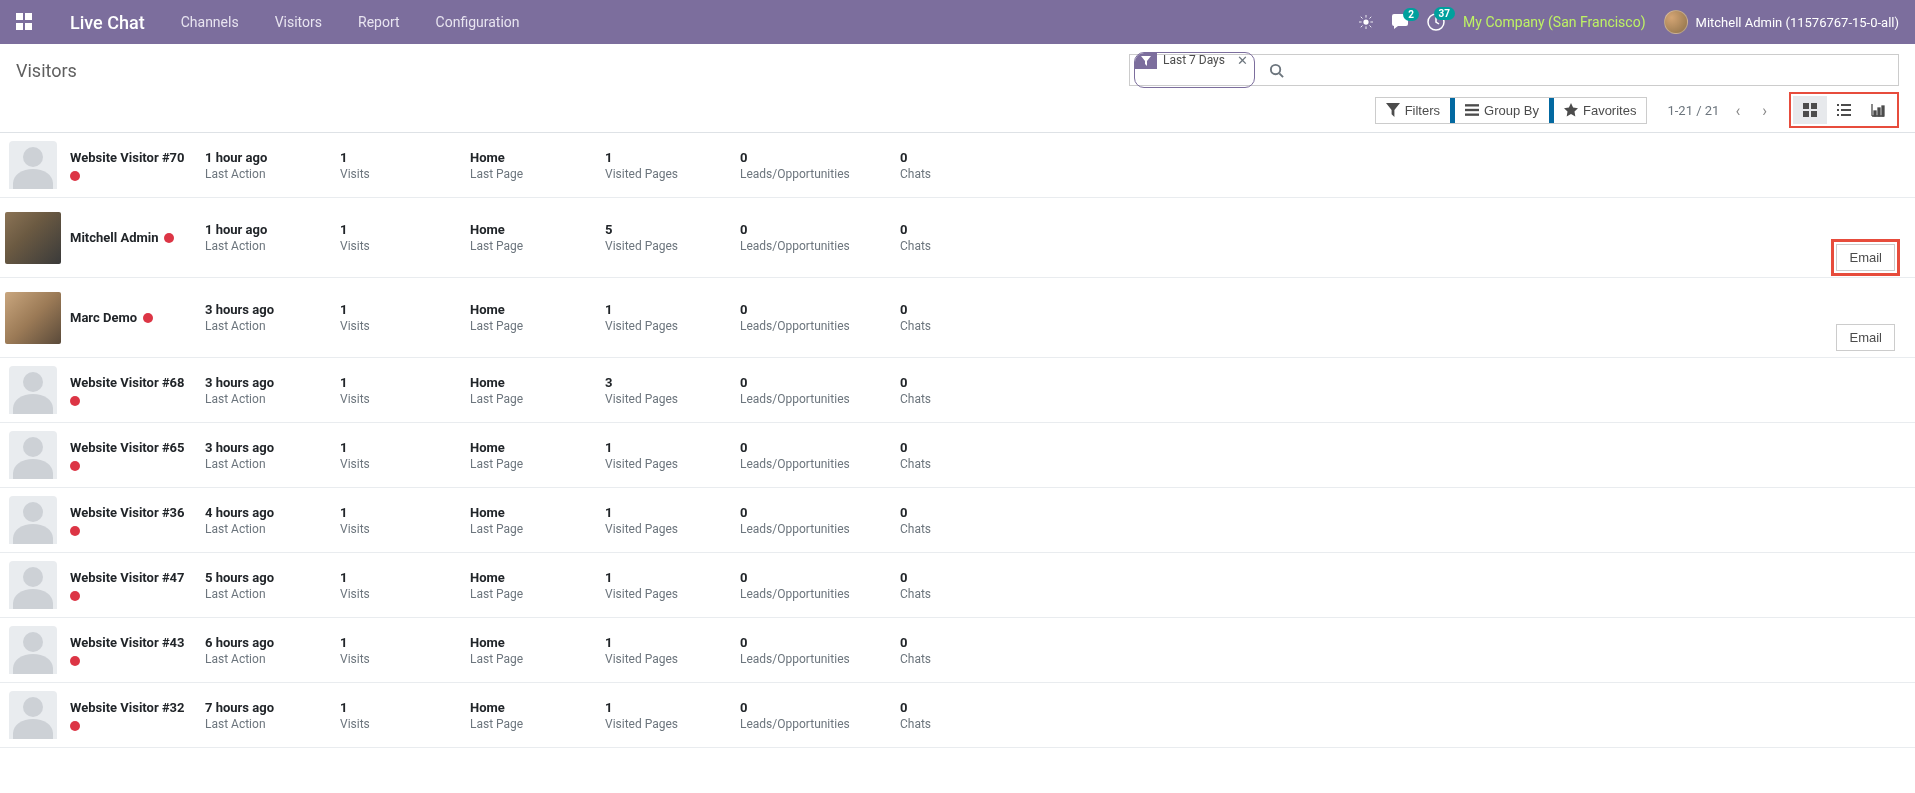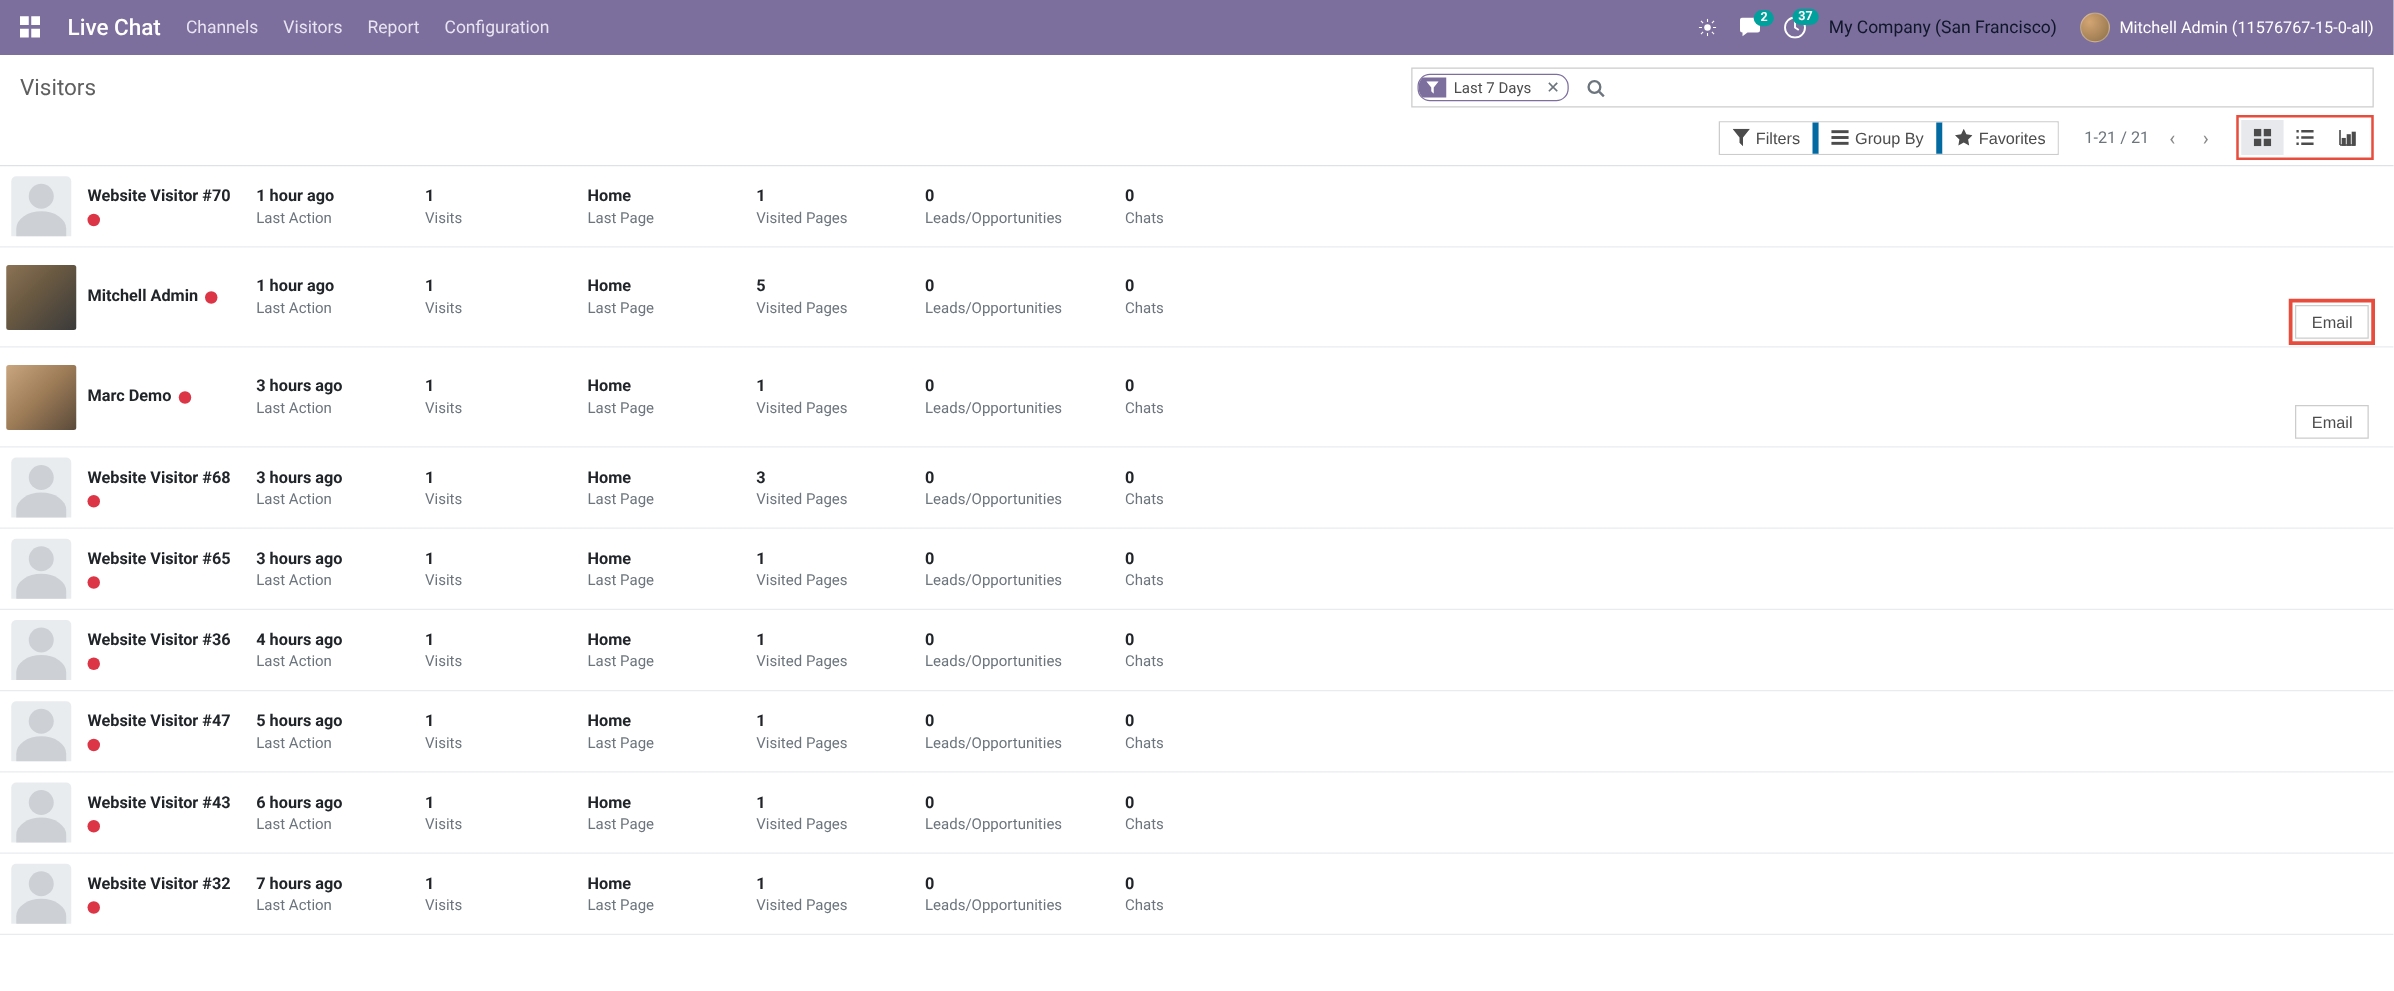--- a/index.html
+++ b/index.html
@@ -1,37 +1,37 @@
 <!DOCTYPE html>
 <html><head>
   <meta charset="utf-8">
   <style>
     * { box-sizing: border-box; margin: 0; padding: 0; }
     body { font-family: -apple-system, BlinkMacSystemFont, "Segoe UI", Roboto, Helvetica, Arial, sans-serif; font-size: 13px; color: #4c4c4c; background: #fff; }
     
     
     .navbar { background: #7c6e9d; color: #fff; height: 44px; display: flex; align-items: center; padding: 0 16px; }
-    .navbar-left { display: flex; align-items: center; gap: 20px; }
+    .navbar-left { display: flex; align-items: center; gap: 36px; }
     .navbar-right { margin-left: auto; display: flex; align-items: center; gap: 18px; }
     .apps-icon { width: 18px; height: 18px; display: inline-flex; flex-wrap: wrap; gap: 2px; }
     .apps-icon span { width: 7px; height: 7px; background: #fff; }
     .brand { font-size: 18px; font-weight: 500; }
     .nav-link { color: #e8e4f0; font-size: 14px; cursor: pointer; }
     .nav-icon { position: relative; cursor: pointer; display: inline-flex; align-items: center; }
     .badge { position: absolute; top: -6px; right: -10px; background: #00a09d; color: #fff; border-radius: 9px; font-size: 10px; padding: 1px 5px; font-weight: bold; }
-    .company-name { font-size: 14px; color: #0f172a; cursor: pointer; }
+    .company-name { font-size: 14px; color: #bef264; cursor: pointer; }
     .user-area { display: flex; align-items: center; gap: 8px; cursor: pointer; }
     .user-avatar { width: 24px; height: 24px; border-radius: 50%; background: radial-gradient(circle at 30% 30%, #d4a574, #8b6f47); border: 1px solid rgba(255,255,255,0.3); }
     
     
     .control-panel { padding: 10px 16px 4px; display: flex; flex-direction: column; gap: 6px; border-bottom: 1px solid #dee2e6; }
     .cp-top { display: flex; align-items: center; }
     .breadcrumb-title { font-size: 18px; color: #5f5f5f; }
     .search-container { margin-left: auto; display: flex; align-items: center; border: 1px solid #ccc; height: 32px; min-width: 770px; background: #fff; }
-    .search-facet { display: inline-flex; align-items: center; margin: 2px 4px; border: 1px solid #7c6e9d; border-radius: 10px; overflow: hidden; height: 22px; }
+    .search-facet { display: inline-flex; align-items: flex-start; margin: 2px 4px; border: 1px solid #7c6e9d; border-radius: 10px; overflow: hidden; height: 36px; }
     .facet-icon { background: #7c6e9d; color: #fff; padding: 3px 6px; display: flex; align-items: center; }
     .facet-label { padding: 0 6px; font-size: 12px; color: #4c4c4c; }
     .facet-remove { padding: 0 6px; cursor: pointer; color: #6c757d; }
     .search-input { border: none; outline: none; flex: 1; padding: 0 6px; font-size: 13px; }
     .search-icon { padding: 0 10px; color: #6c757d; cursor: pointer; }
     
     .cp-bottom { display: flex; align-items: center; }
     .cp-toolbar { margin-left: auto; display: flex; align-items: center; gap: 0; }
     .filter-buttons { display: flex; gap: 0; border: 1px solid #ccc; margin-right: 20px; }
     .filter-btn { padding: 5px 10px; background: #fff; border: none; border-right: 5px solid #0369a1; cursor: pointer; display: flex; align-items: center; gap: 5px; font-size: 13px; color: #4c4c4c; }

